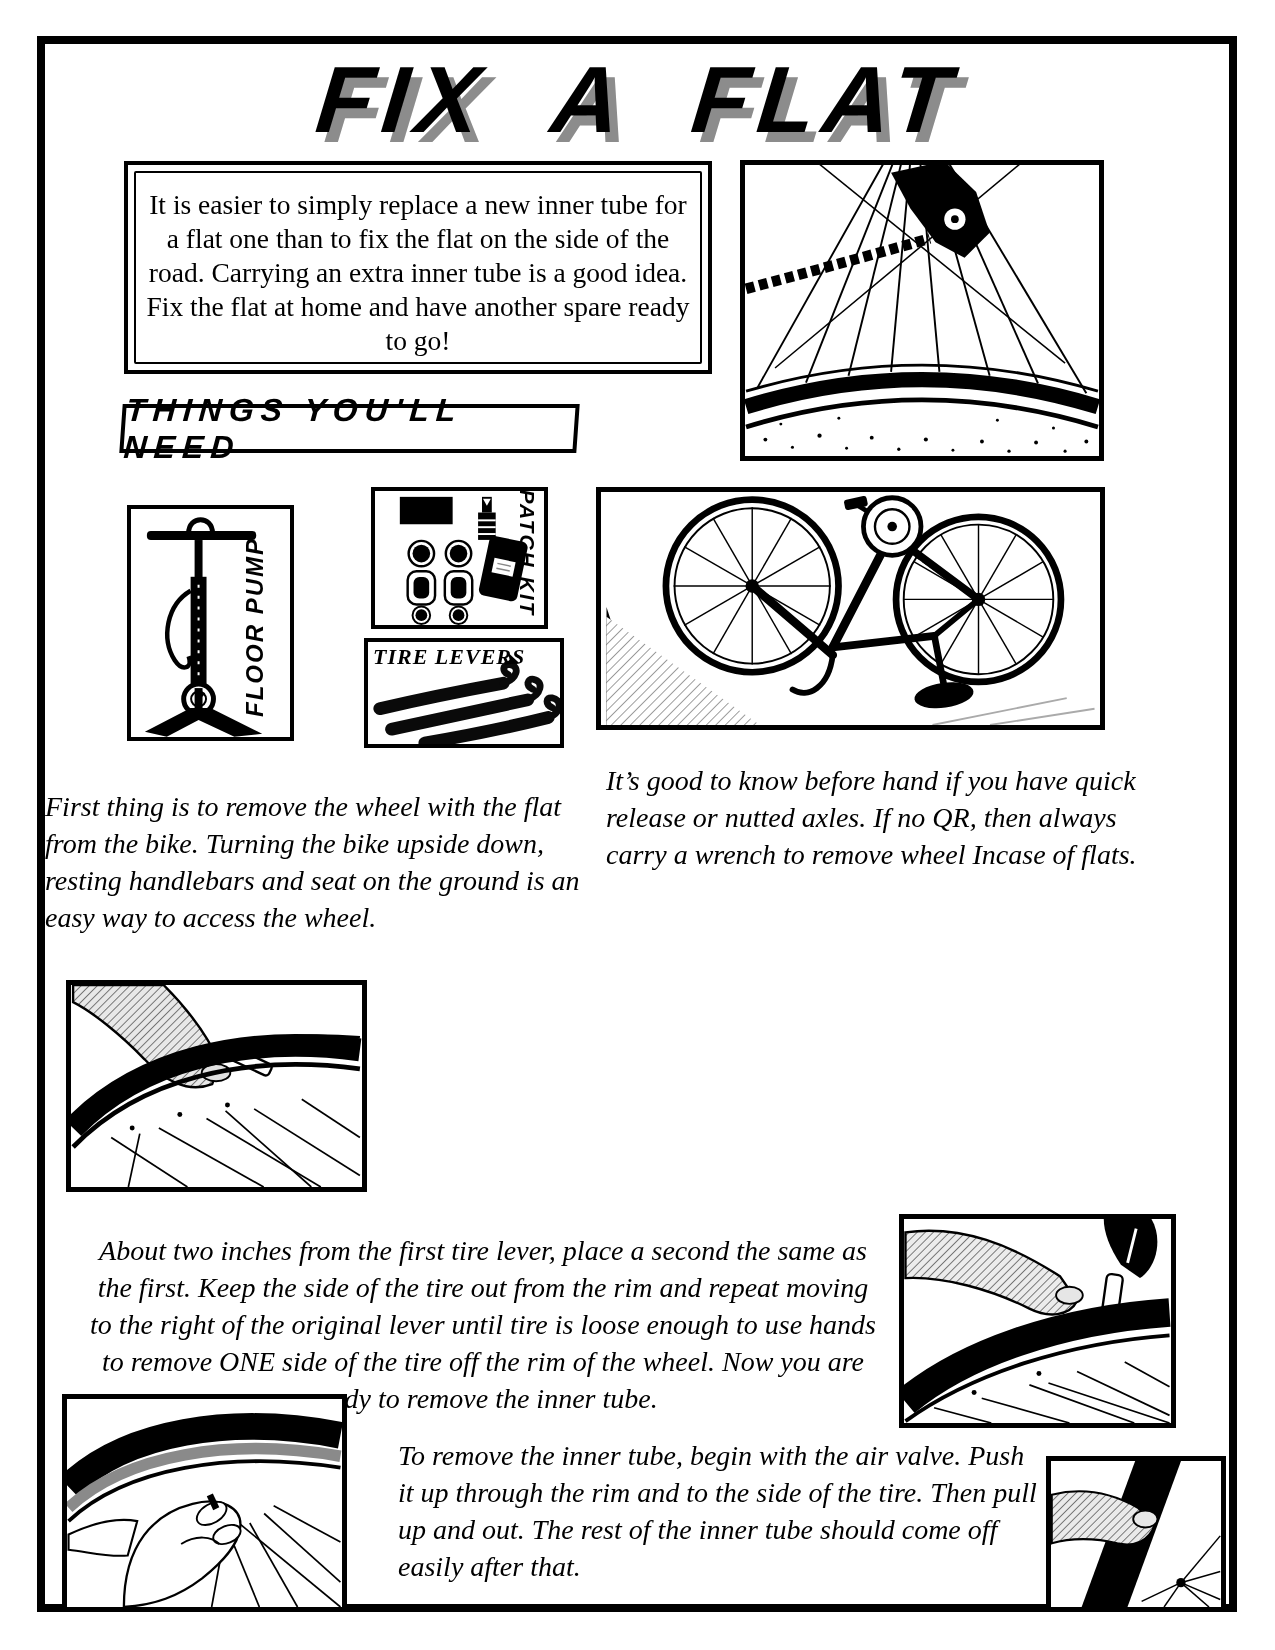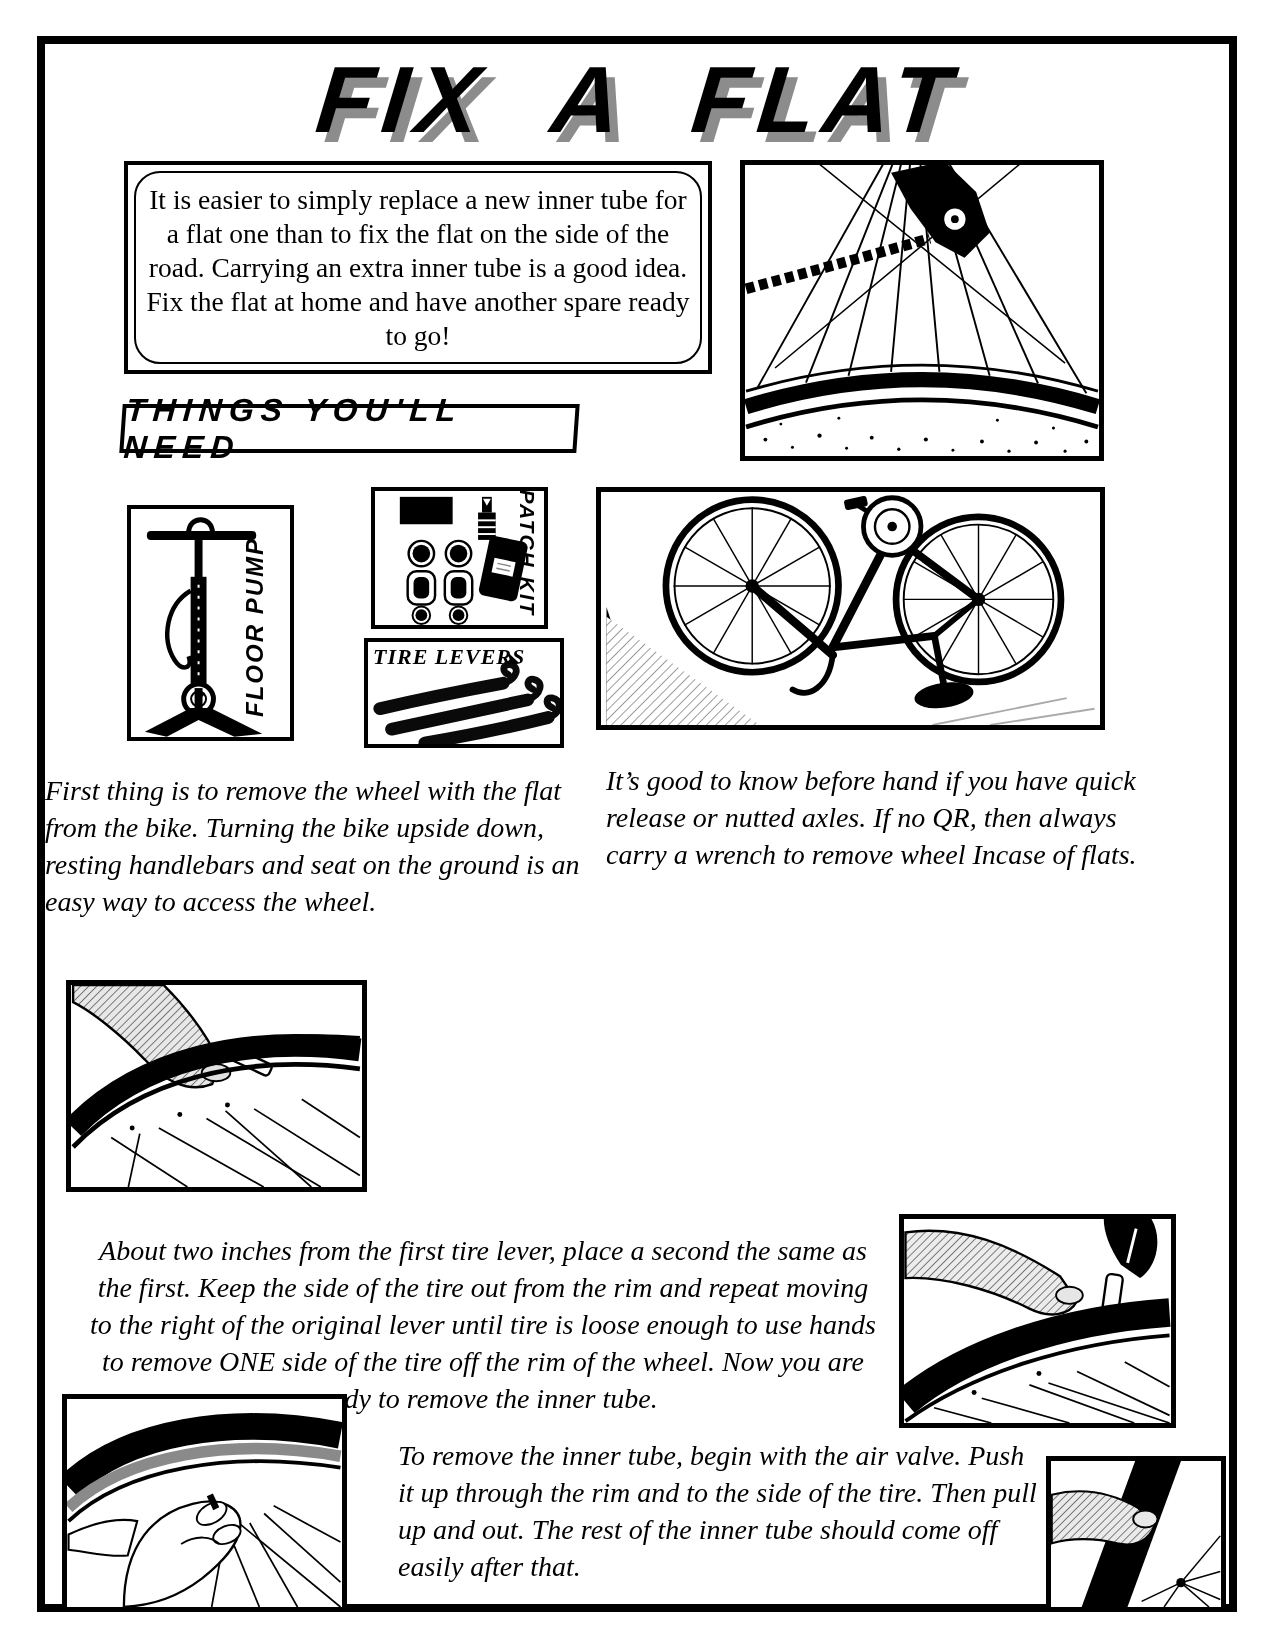--- a/index.html
+++ b/index.html
@@ -11,22 +11,22 @@
 
   
   .title{left:0;top:46px;width:100%;text-align:center;
          font-family:"Liberation Sans", sans-serif;font-weight:900;font-style:italic;
          font-size:94px;letter-spacing:8px;word-spacing:34px;
          transform:skewX(-6deg);
          text-shadow:10px 10px 0 #8c8c8c;}
 
   
   .intro-box{left:124px;top:161px;width:588px;height:213px;border:4px solid #000;padding:6px;}
-  .intro-inner{width:100%;height:100%;border:2px solid #000;border-radius:26px;
-               display:flex;align-items:center;justify-content:center;padding:4px 10px;box-sizing:border-box;}
+  .intro-inner{width:100%;height:100%;border:2px solid #000;border-radius:2px;
+               display:flex;align-items:flex-end;justify-content:center;padding:4px 10px;box-sizing:border-box;}
   .intro-text{font-size:27.5px;line-height:34px;text-align:center;}
 
   
   .things-header{left:121px;top:404px;width:457px;height:49px;border:4px solid #000;
          display:flex;align-items:center;justify-content:center;
          font-family:"Liberation Sans", sans-serif;font-weight:900;font-style:italic;
          font-size:32px;letter-spacing:7px;text-transform:uppercase;transform:skewX(-4deg);}
 
   
   .imgbox{border:5px solid #000;background:#fff;overflow:hidden;}
@@ -48,21 +48,21 @@
   .pump-label{left:124px;top:118px;font-size:24px;transform:translate(-50%,-50%) rotate(-90deg);}
   .patch-label{left:152px;top:62px;font-size:21px;transform:translate(-50%,-50%) rotate(90deg);}
   .levers-label{position:absolute;left:5px;top:2px;
           font-family:Liberation Serif, serif;font-weight:900;font-style:italic;
           text-transform:uppercase;font-size:22px;letter-spacing:1px;}
   .levers-arrow{position:absolute;left:136px;top:6px;font-size:20px;display:inline-block;
           transform:rotate(18deg);font-family:"DejaVu Sans", sans-serif;}
 
   
   .para{font-size:28px;line-height:37px;font-style:italic;}
-  .p1{left:45px;top:772px;width:562px;text-align:left;}
+  .p1{left:45px;top:788px;width:562px;text-align:left;}
   .p2{left:606px;top:762px;width:578px;text-align:left;}
   .p3{left:392px;top:1000px;width:756px;text-align:left;}
   .p4{left:86px;top:1232px;width:794px;text-align:center;}
   .p5{left:374px;top:1437px;width:648px;text-align:left;margin-left:24px;}
 </style>
 </head>
 <body>
 
 <div class="page">
   <div class="frame abs"></div>

